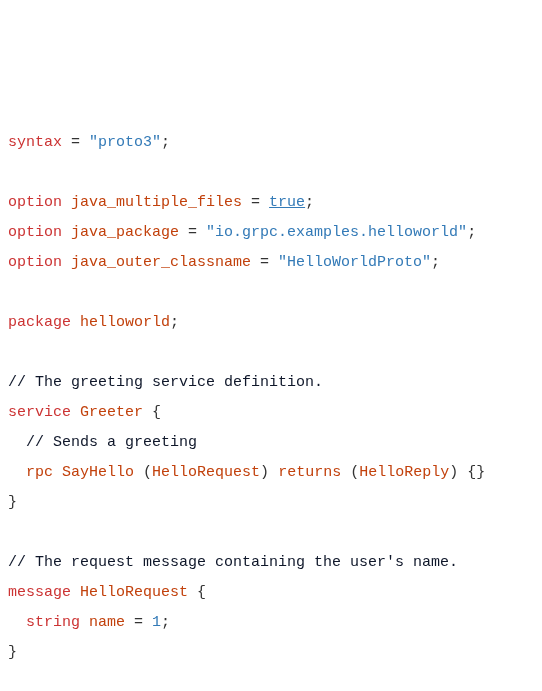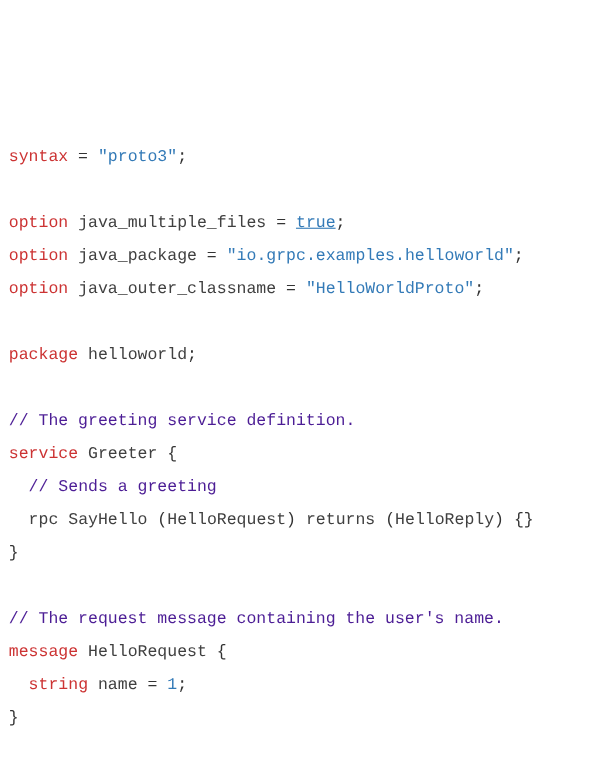--- a/index.html
+++ b/index.html
@@ -16,25 +16,25 @@
       display: block;
     }
     .line {
       display: block;
       min-height: 30px;
     }
     .tok {
       display: inline;
     }
     .kw { color: #cc3333; }      
-    .ident { color: #404040; }   
+    .ident { color: #c2410c; }   
     .str { color: #337ab7; }     
     .bool { color: #337ab7; text-decoration: underline; }    
     .num { color: #337ab7; }     
-    .comment { color: #4c1d95; } 
+    .comment { color: #0f172a; } 
     .punct { color: #333333; }   
   </style>
 </head>
 <body>
 
 
 
 <div class="code-container" id="code-root"><span class="line"><span class="tok kw">syntax</span><span class="tok punct"> = </span><span class="tok str">"proto3"</span><span class="tok punct">;</span></span><span class="line">&nbsp;</span><span class="line"><span class="tok kw">option</span><span class="tok punct"> </span><span class="tok ident">java_multiple_files</span><span class="tok punct"> = </span><span class="tok bool">true</span><span class="tok punct">;</span></span><span class="line"><span class="tok kw">option</span><span class="tok punct"> </span><span class="tok ident">java_package</span><span class="tok punct"> = </span><span class="tok str">"io.grpc.examples.helloworld"</span><span class="tok punct">;</span></span><span class="line"><span class="tok kw">option</span><span class="tok punct"> </span><span class="tok ident">java_outer_classname</span><span class="tok punct"> = </span><span class="tok str">"HelloWorldProto"</span><span class="tok punct">;</span></span><span class="line">&nbsp;</span><span class="line"><span class="tok kw">package</span><span class="tok punct"> </span><span class="tok ident">helloworld</span><span class="tok punct">;</span></span><span class="line">&nbsp;</span><span class="line"><span class="tok comment">// The greeting service definition.</span></span><span class="line"><span class="tok kw">service</span><span class="tok punct"> </span><span class="tok ident">Greeter</span><span class="tok punct"> {</span></span><span class="line"><span class="tok punct">  </span><span class="tok comment">// Sends a greeting</span></span><span class="line"><span class="tok punct">  </span><span class="tok ident">rpc</span><span class="tok punct"> </span><span class="tok ident">SayHello</span><span class="tok punct"> (</span><span class="tok ident">HelloRequest</span><span class="tok punct">) </span><span class="tok ident">returns</span><span class="tok punct"> (</span><span class="tok ident">HelloReply</span><span class="tok punct">) {}</span></span><span class="line"><span class="tok punct">}</span></span><span class="line">&nbsp;</span><span class="line"><span class="tok comment">// The request message containing the user's name.</span></span><span class="line"><span class="tok kw">message</span><span class="tok punct"> </span><span class="tok ident">HelloRequest</span><span class="tok punct"> {</span></span><span class="line"><span class="tok punct">  </span><span class="tok kw">string</span><span class="tok punct"> </span><span class="tok ident">name</span><span class="tok punct"> = </span><span class="tok num">1</span><span class="tok punct">;</span></span><span class="line"><span class="tok punct">}</span></span><span class="line">&nbsp;</span></div>
 
 

